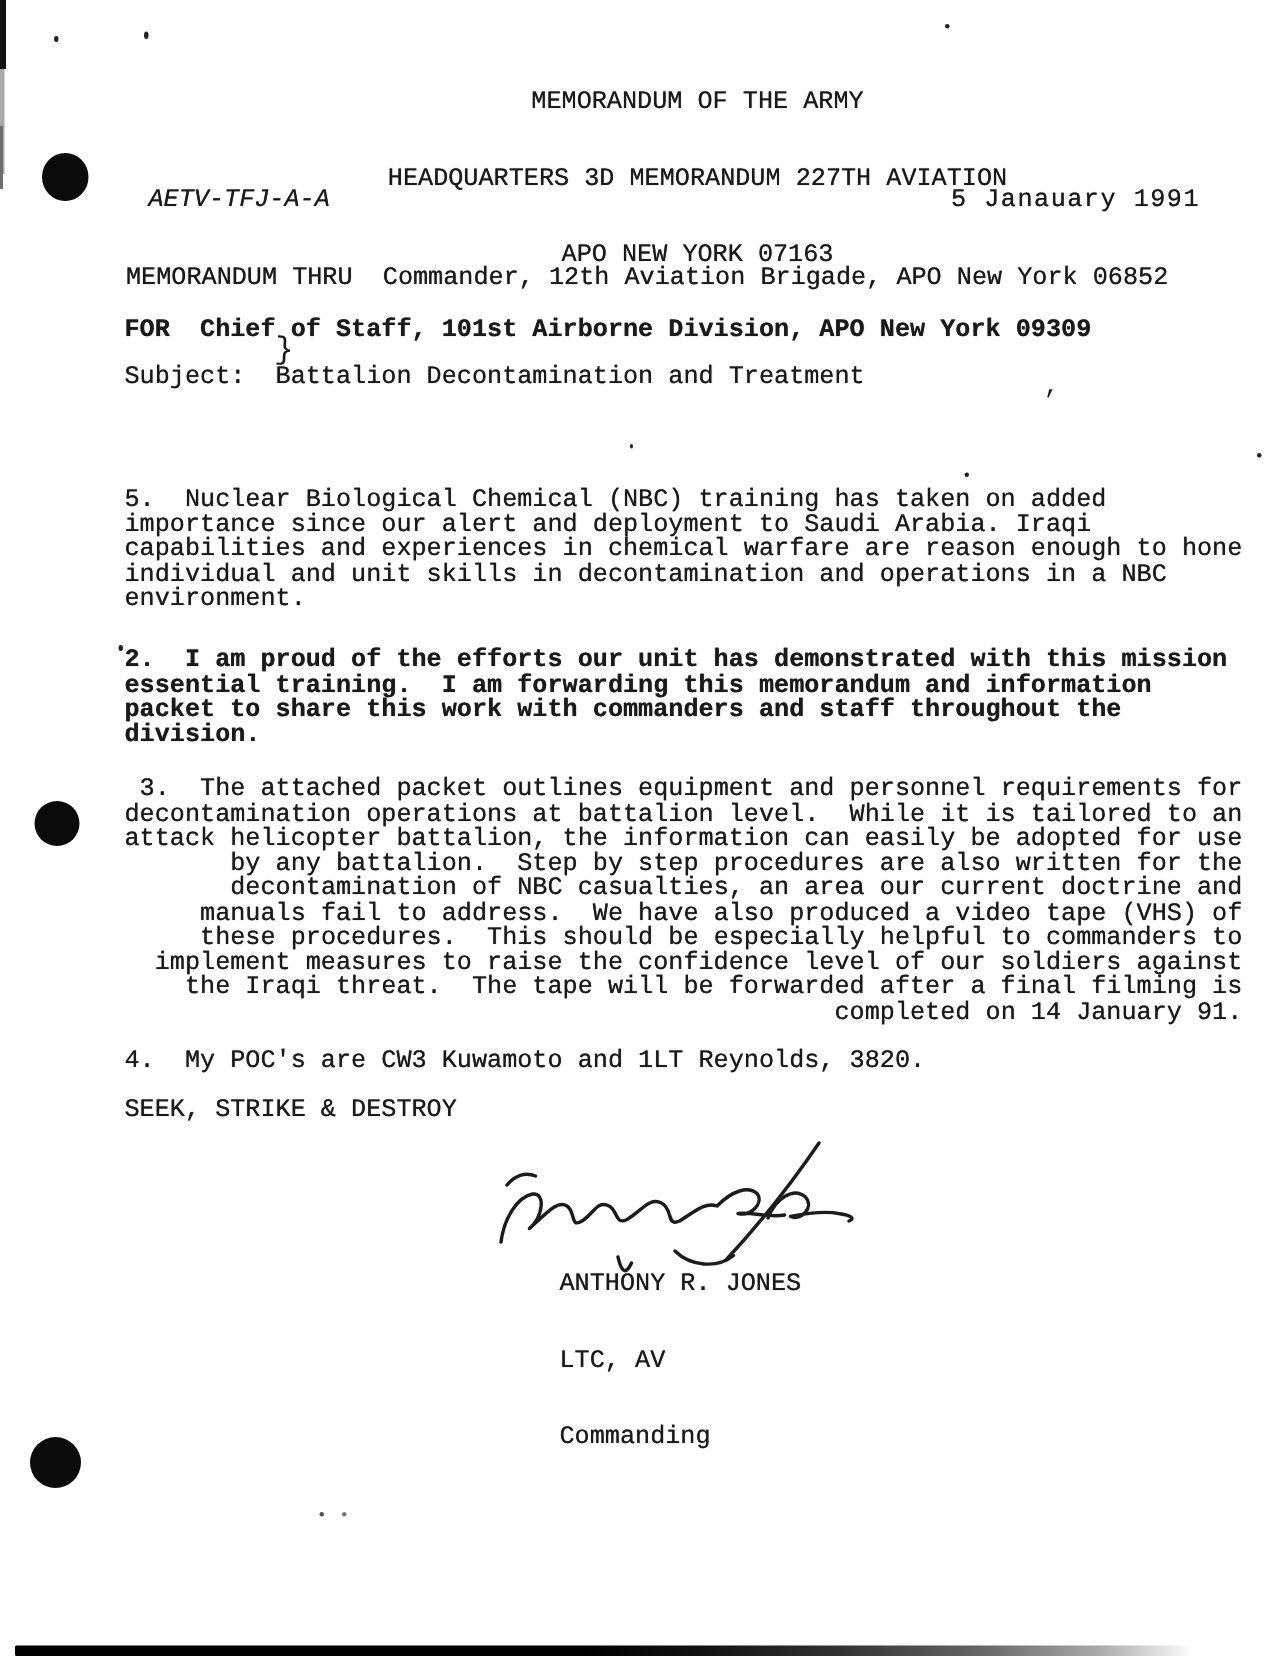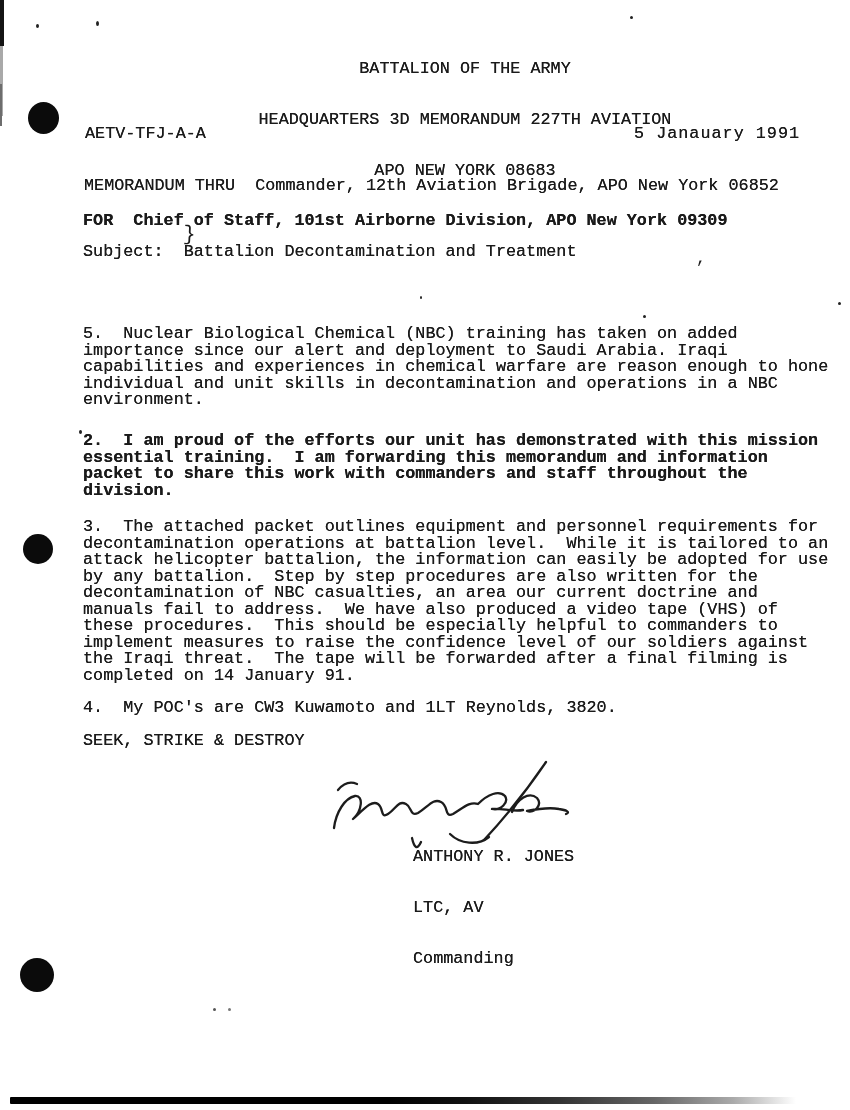--- a/index.html
+++ b/index.html
@@ -19,21 +19,21 @@
     line-height:16.5px;
     letter-spacing:0px;
     text-shadow:0 0 0.55px rgba(0,0,0,0.85);
   }
   .letterhead {
     left:85px; top:26px; width:760px;
     text-align:center;
     line-height:17px;
   }
   .date { letter-spacing:1px; }
-  .sigblock { line-height:17px;margin-left:40px; }
+  .sigblock { line-height:17px; }
   .hole {
     position:absolute;
     background:#0b0b0b;
     border-radius:50%;
   }
   .bottom-bar {
     position:absolute;
     left:10px; top:1097px;
     width:786px; height:7px;
     background:linear-gradient(to right,
@@ -56,46 +56,46 @@
     font-size:16.8px;
   }
   .sig-svg { position:absolute; left:316px; top:752px; }
 </style>
 </head>
 <body>
 
 <div class="page">
 
   <div class="t letterhead">
-    <div>BATTALION OF THE ARMY</div>
+    <div>MEMORANDUM OF THE ARMY</div>
     <div>HEADQUARTERS 3D MEMORANDUM 227TH AVIATION</div>
-    <div>APO NEW YORK 08683</div>
+    <div>APO NEW YORK 07163</div>
   </div>
 
-  <div class="t" style="left:85px; top:126px;">AETV-TFJ-A-A</div>
+  <div class="t" style="left:99px; top:126px;font-style:italic;">AETV-TFJ-A-A</div>
   <div class="t date" style="left:634px; top:126px;">5 Janauary 1991</div>
 
   <div class="t" style="left:84px; top:178px;">MEMORANDUM THRU  Commander, 12th Aviation Brigade, APO New York 06852</div>
   <div class="t" style="left:83px; top:213px;font-weight:bold;">FOR  Chief of Staff, 101st Airborne Division, APO New York 09309</div>
   <div class="t" style="left:83px; top:244px;">Subject:  Battalion Decontamination and Treatment</div>
 
   <div class="caret-mark">}</div>
 
   <div class="stray-comma">,</div>
 
   <div class="t" style="left:83px; top:326px;">5.  Nuclear Biological Chemical (NBC) training has taken on added
 importance since our alert and deployment to Saudi Arabia. Iraqi
 capabilities and experiences in chemical warfare are reason enough to hone
 individual and unit skills in decontamination and operations in a NBC
 environment.</div>
   <div class="t" style="left:83px; top:433px;font-weight:bold;">2.  I am proud of the efforts our unit has demonstrated with this mission
 essential training.  I am forwarding this memorandum and information
 packet to share this work with commanders and staff throughout the
 division.</div>
-  <div class="t" style="left:83px; top:519px;">3.  The attached packet outlines equipment and personnel requirements for
+  <div class="t" style="left:83px; top:519px;text-align:right;">3.  The attached packet outlines equipment and personnel requirements for
 decontamination operations at battalion level.  While it is tailored to an
 attack helicopter battalion, the information can easily be adopted for use
 by any battalion.  Step by step procedures are also written for the
 decontamination of NBC casualties, an area our current doctrine and
 manuals fail to address.  We have also produced a video tape (VHS) of
 these procedures.  This should be especially helpful to commanders to
 implement measures to raise the confidence level of our soldiers against
 the Iraqi threat.  The tape will be forwarded after a final filming is
 completed on 14 January 91.</div>
   <div class="t" style="left:83px; top:700px;">4.  My POC's are CW3 Kuwamoto and 1LT Reynolds, 3820.</div>

